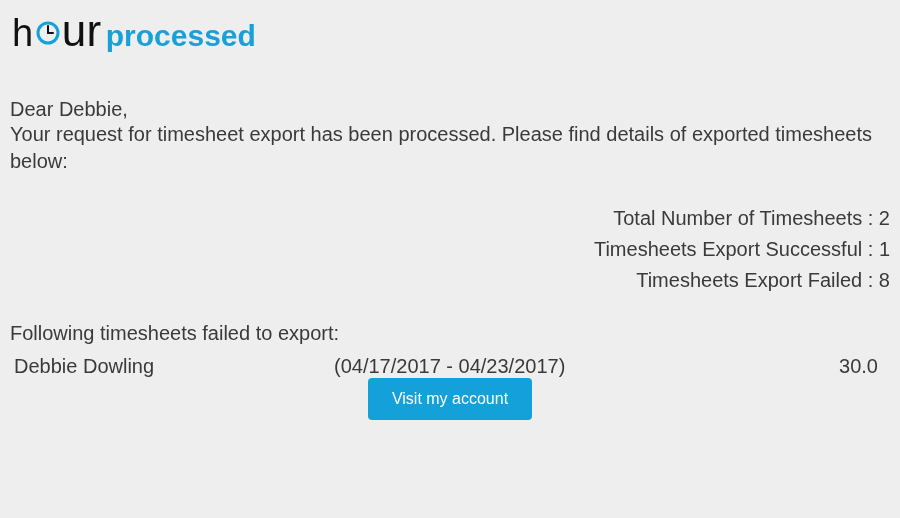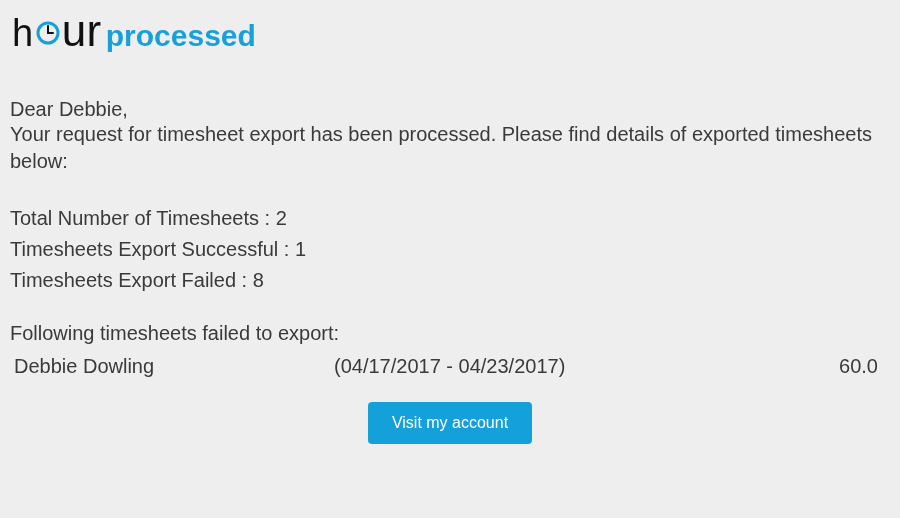--- a/index.html
+++ b/index.html
@@ -36,28 +36,27 @@
     }
     .logo-ts {
       font-size: 30px;
       font-weight: 600;
       color: #1aa0d8;
       margin-left: 4px;
       letter-spacing: 0;
     }
     .greeting { }
     .intro { margin-bottom: 32px; line-height: 1.35; }
-    .stats { margin-bottom: 30px; }
+    .stats { margin-bottom: 30px; text-align: right; }
     .stat-line { margin-bottom: 8px; }
     .failed-heading { margin-bottom: 10px; }
     .row {
       display: flex;
       align-items: baseline;
       padding: 0 12px 0 4px;
-      margin-bottom: 24px;
     }
     .row .name { flex: 0 0 320px; }
     .row .range { flex: 1 1 auto; }
     .row .hours { flex: 0 0 80px; text-align: right; }
     .cta-wrap { text-align: center; }
     .cta {
       display: inline-block;
       background: #14a1d9;
       color: #fff;
       font-size: 16px;
@@ -93,20 +92,20 @@
     <p class="stat-line">Total Number of Timesheets : 2</p>
     <p class="stat-line">Timesheets Export Successful : 1</p>
     <p class="stat-line">Timesheets Export Failed : 8</p>
   </div>
 
   <p class="failed-heading">Following timesheets failed to export:</p>
 
   <div class="row">
     <span class="name">Debbie Dowling</span>
     <span class="range">(04/17/2017 - 04/23/2017)</span>
-    <span class="hours">60.0</span>
+    <span class="hours">30.0</span>
   </div>
 
   <div class="cta-wrap">
     <button class="cta">Visit my account</button>
   </div>
 
 </div>
 
 </body></html>

